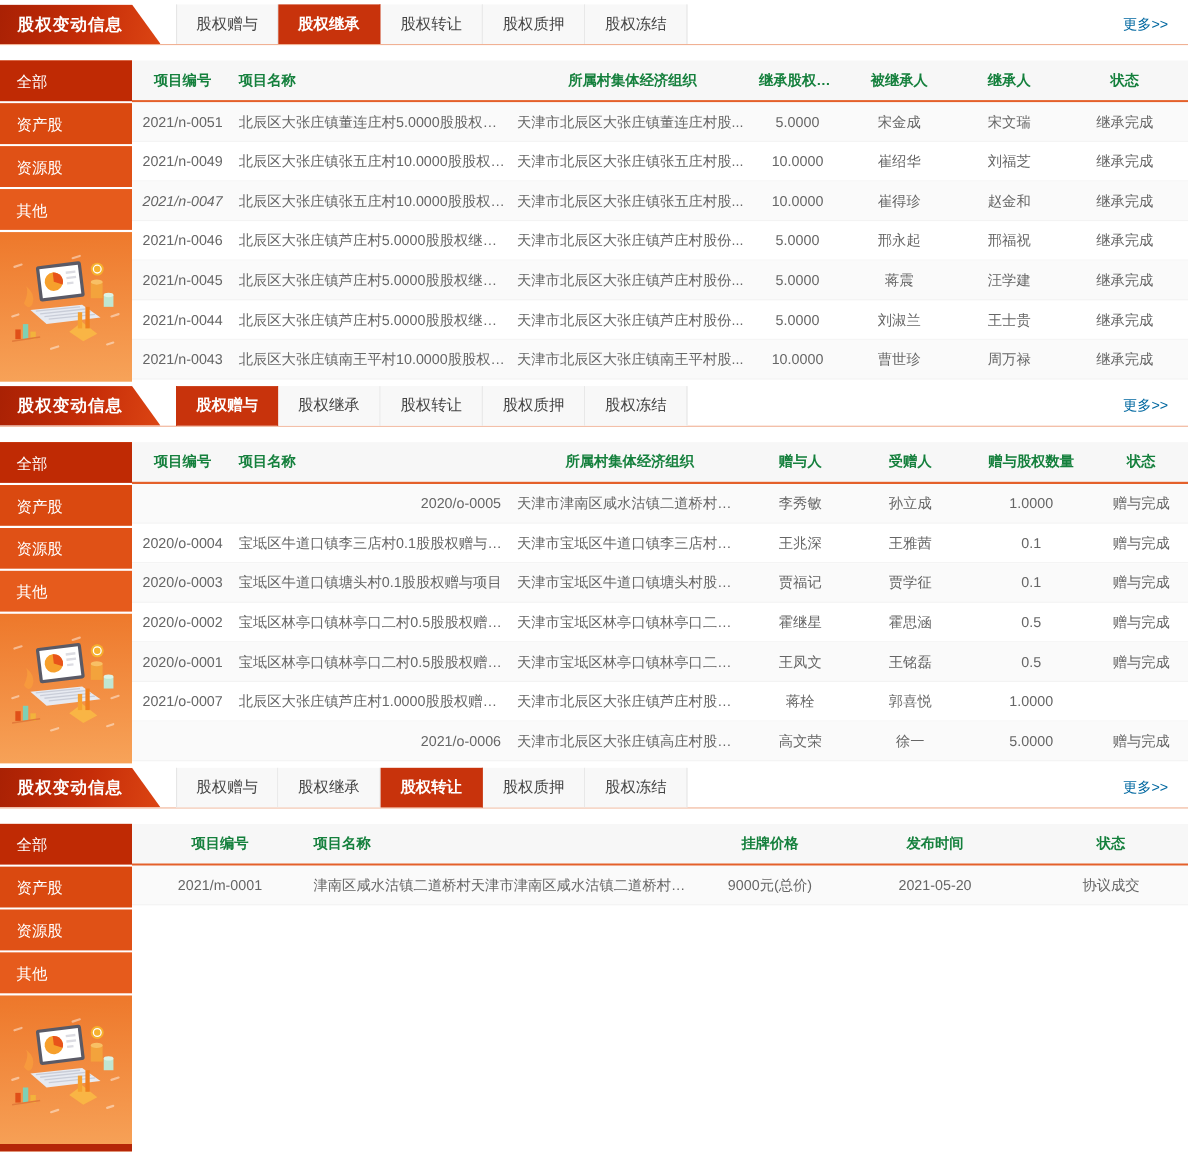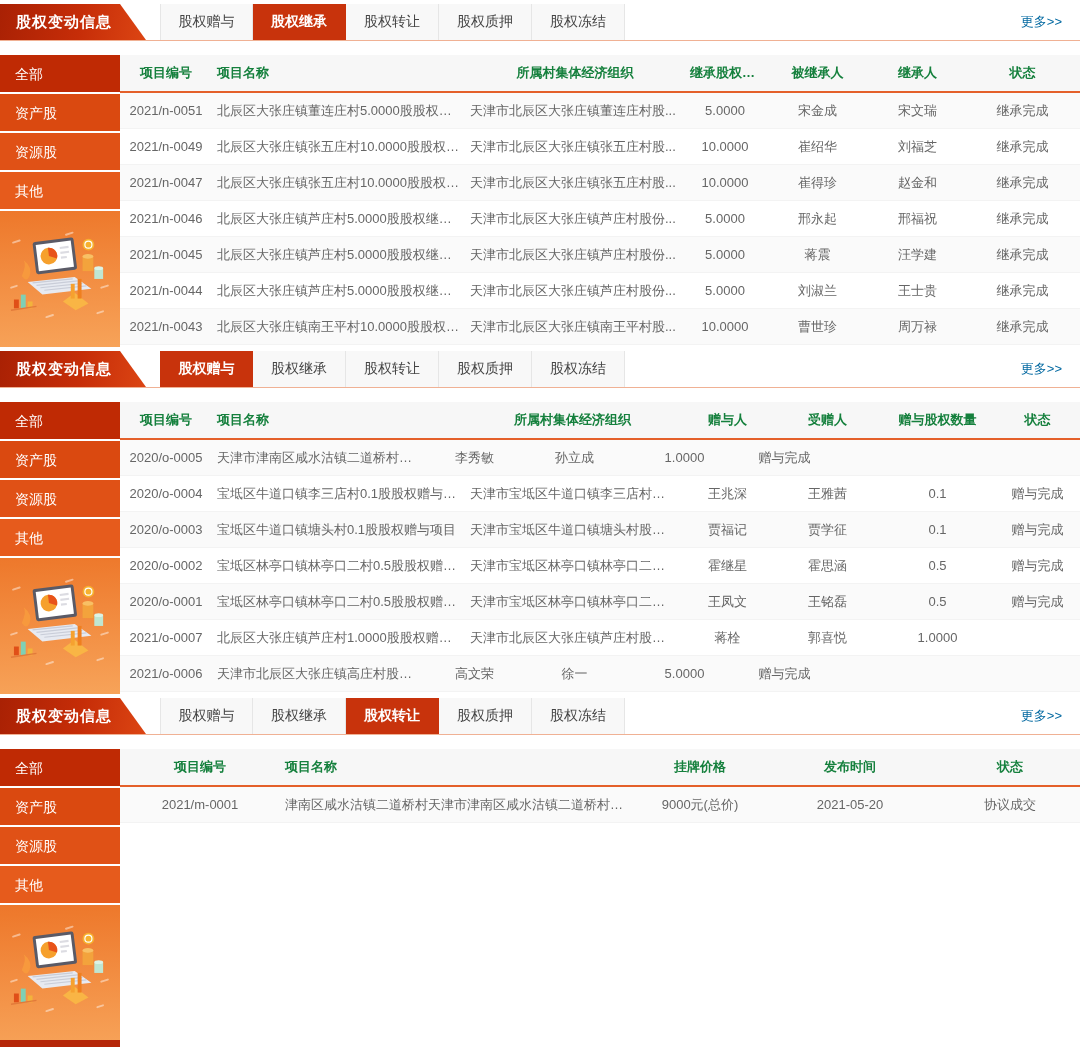--- a/index.html
+++ b/index.html
@@ -36,21 +36,21 @@
   .side-item:nth-child(4){background:#e65b1c;}
   .illus{margin:16px auto 0;width:108px;flex:0 0 auto;}
   .side-strip{display:none;position:absolute;left:0;right:0;bottom:0;height:7px;background:#b52608;}
   .panel:last-of-type .side-strip{display:block;}
 
   .tbl{flex:1;display:flex;flex-direction:column;background:#fff;min-width:0;}
   .thead{display:flex;align-items:center;height:36px;flex:0 0 36px;background:#f7f7f7;
          border-bottom:2px solid #e4602a;font-size:13px;font-weight:bold;color:#15803d;}
   .tbody{flex:1;}
   .trow{display:flex;align-items:center;height:36px;box-sizing:border-box;border-bottom:1px solid #f3f3f3;
-        font-size:13px;color:#666;cursor:pointer;}
+        font-size:13px;color:#666;cursor:pointer;justify-content:flex-end;}
   .trow:nth-child(odd){background:#fafafa;}
   .cell{box-sizing:border-box;padding:0 5px;white-space:nowrap;overflow:hidden;text-overflow:ellipsis;}
   .ac{text-align:center;}
   .al{text-align:left;}
 </style>
 </head>
 <body>
 
 <div id="page">
   <section class="panel">
@@ -137,21 +137,21 @@
             <div class="trow">
               <div class="cell ac" style="width: 92px;">2021/n-0049</div>
               <div class="cell al" style="width: 253px;">北辰区大张庄镇张五庄村10.0000股股权继...</div>
               <div class="cell al" style="width: 220px;">天津市北辰区大张庄镇张五庄村股...</div>
               <div class="cell ac" style="width: 80px;">10.0000</div>
               <div class="cell ac" style="width: 105px;">崔绍华</div>
               <div class="cell ac" style="width: 95px;">刘福芝</div>
               <div class="cell ac" style="width: 115px;">继承完成</div>
             </div>
             <div class="trow">
-              <div class="cell ac" style="width: 92px;">2021/n-0047</div>
+              <div class="cell ac" style="width: 92px; font-style: italic;">2021/n-0047</div>
               <div class="cell al" style="width: 253px;">北辰区大张庄镇张五庄村10.0000股股权继...</div>
               <div class="cell al" style="width: 220px;">天津市北辰区大张庄镇张五庄村股...</div>
               <div class="cell ac" style="width: 80px;">10.0000</div>
               <div class="cell ac" style="width: 105px;">崔得珍</div>
               <div class="cell ac" style="width: 95px;">赵金和</div>
               <div class="cell ac" style="width: 115px;">继承完成</div>
             </div>
             <div class="trow">
               <div class="cell ac" style="width: 92px;">2021/n-0046</div>
               <div class="cell al" style="width: 253px;">北辰区大张庄镇芦庄村5.0000股股权继承...</div>

